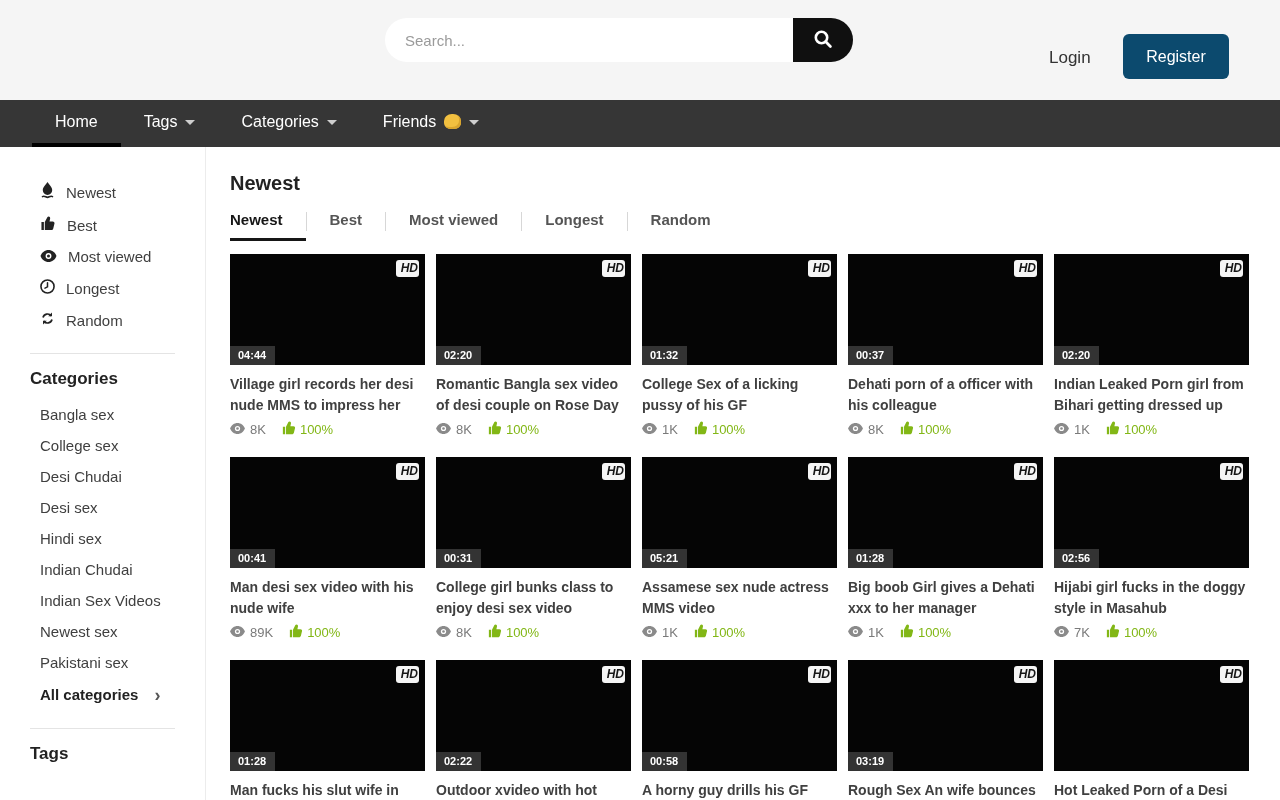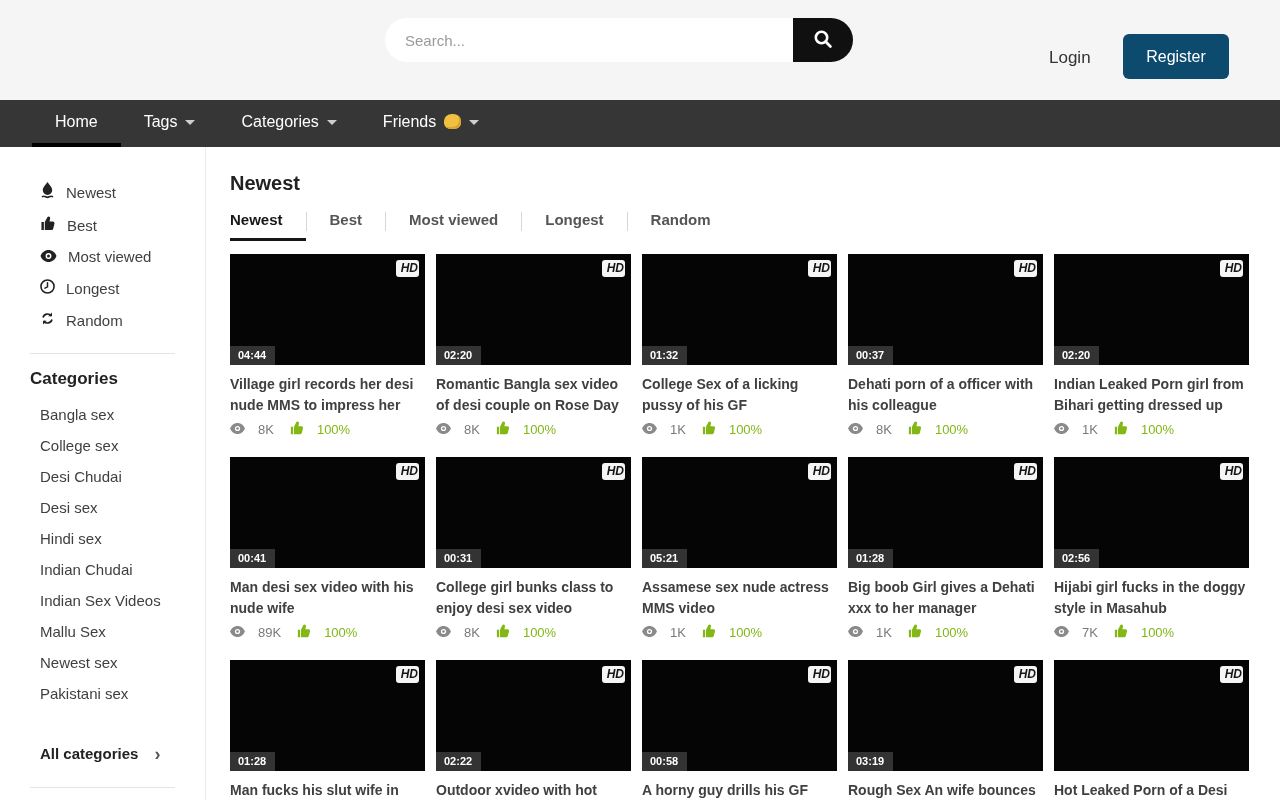--- a/index.html
+++ b/index.html
@@ -34,21 +34,21 @@
   
   .sidebar { position:absolute; left:0; top:147px; width:206px; height:653px;
     border-right:1px solid #ececec; background:#fff; padding-top:28px; }
   .side-link { display:flex; align-items:center; gap:11px; padding:7px 0 7px 40px;
     font-size:15px; color:#3f3f3f; cursor:pointer; }
   .side-link svg { flex:0 0 auto; }
   .side-divider { border:none; border-top:1px solid #e4e4e4; margin:17px 30px 15px 30px; }
   .cat-heading { font-size:17px; font-weight:bold; color:#222; padding-left:30px; margin-bottom:10px; }
   .cat-item { padding:7px 0 7px 40px; font-size:15px; color:#3f3f3f; cursor:pointer; }
   .all-cats { display:flex; align-items:center; gap:16px; padding:8px 0 8px 40px; font-size:15px;
-    font-weight:bold; color:#222; cursor:pointer;margin-top:28px; }
+    font-weight:bold; color:#222; cursor:pointer; }
   .all-cats .chev { font-size:18px; line-height:12px; color:#555; }
   .tags-heading { font-size:17px; font-weight:bold; color:#222; padding-left:30px; margin-top:3px; }
 
   
   .main { position:absolute; left:230px; top:147px; width:1021px; }
   .page-title { font-size:20px; font-weight:bold; color:#222; margin-top:25px; }
   .tabs { display:flex; align-items:center; margin-top:16px; }
   .tab { font-size:15px; font-weight:bold; color:#555; padding:0 23px 10px 23px; cursor:pointer;
     border-bottom:3px solid transparent; }
   .tab:first-child { padding-left:0; }
@@ -58,22 +58,22 @@
   .grid { display:grid; grid-template-columns:repeat(5,195px); column-gap:11px; row-gap:19px;
     margin-top:13px; }
   .card { width:195px; cursor:pointer; }
   .thumb { position:relative; width:195px; height:111px; background:#050505; }
   .hd-badge { position:absolute; top:6px; right:6px; background:#f5f5f5; color:#161616;
     font-size:12px; font-weight:bold; font-style:italic; padding:1px 1px 2px 5px; border-radius:3px; }
   .dur-badge { position:absolute; left:0; bottom:0; background:#333; color:#fff;
     font-size:11px; font-weight:bold; padding:3px 9px 4px 8px; }
   .v-title { margin-top:9px; font-size:14px; font-weight:bold; color:#404040; line-height:21px; }
   .stats { display:flex; align-items:center; gap:16px; margin-top:5px; font-size:13px; }
-  .views { display:flex; align-items:flex-start; gap:13px; color:#7a7a7a; }
-  .rating { display:flex; align-items:center; gap:13px; color:#82b716; }
+  .views { display:flex; align-items:flex-start; gap:5px; color:#7a7a7a; }
+  .rating { display:flex; align-items:center; gap:4px; color:#82b716; }
 </style>
 </head>
 <body>
 
 <div class="header">
   <div class="search-wrap">
     <input class="search-input" type="text" placeholder="Search..." style="">
     <button class="search-btn">
       <span>
         <svg width="22" height="22" viewBox="0 0 22 22">
@@ -166,21 +166,20 @@
   <div class="cat-item">Desi Chudai</div>
 
   <div class="cat-item">Desi sex</div>
 
   <div class="cat-item">Hindi sex</div>
 
   <div class="cat-item">Indian Chudai</div>
 
   <div class="cat-item">Indian Sex Videos</div>
 
-  <div class="cat-item">Mallu Sex</div>
 
   <div class="cat-item">Newest sex</div>
 
   <div class="cat-item">Pakistani sex</div>
 </div>
   <div class="all-cats">
     <span>All categories</span>
     <span class="chev">›</span>
   </div>
   <hr class="side-divider">

